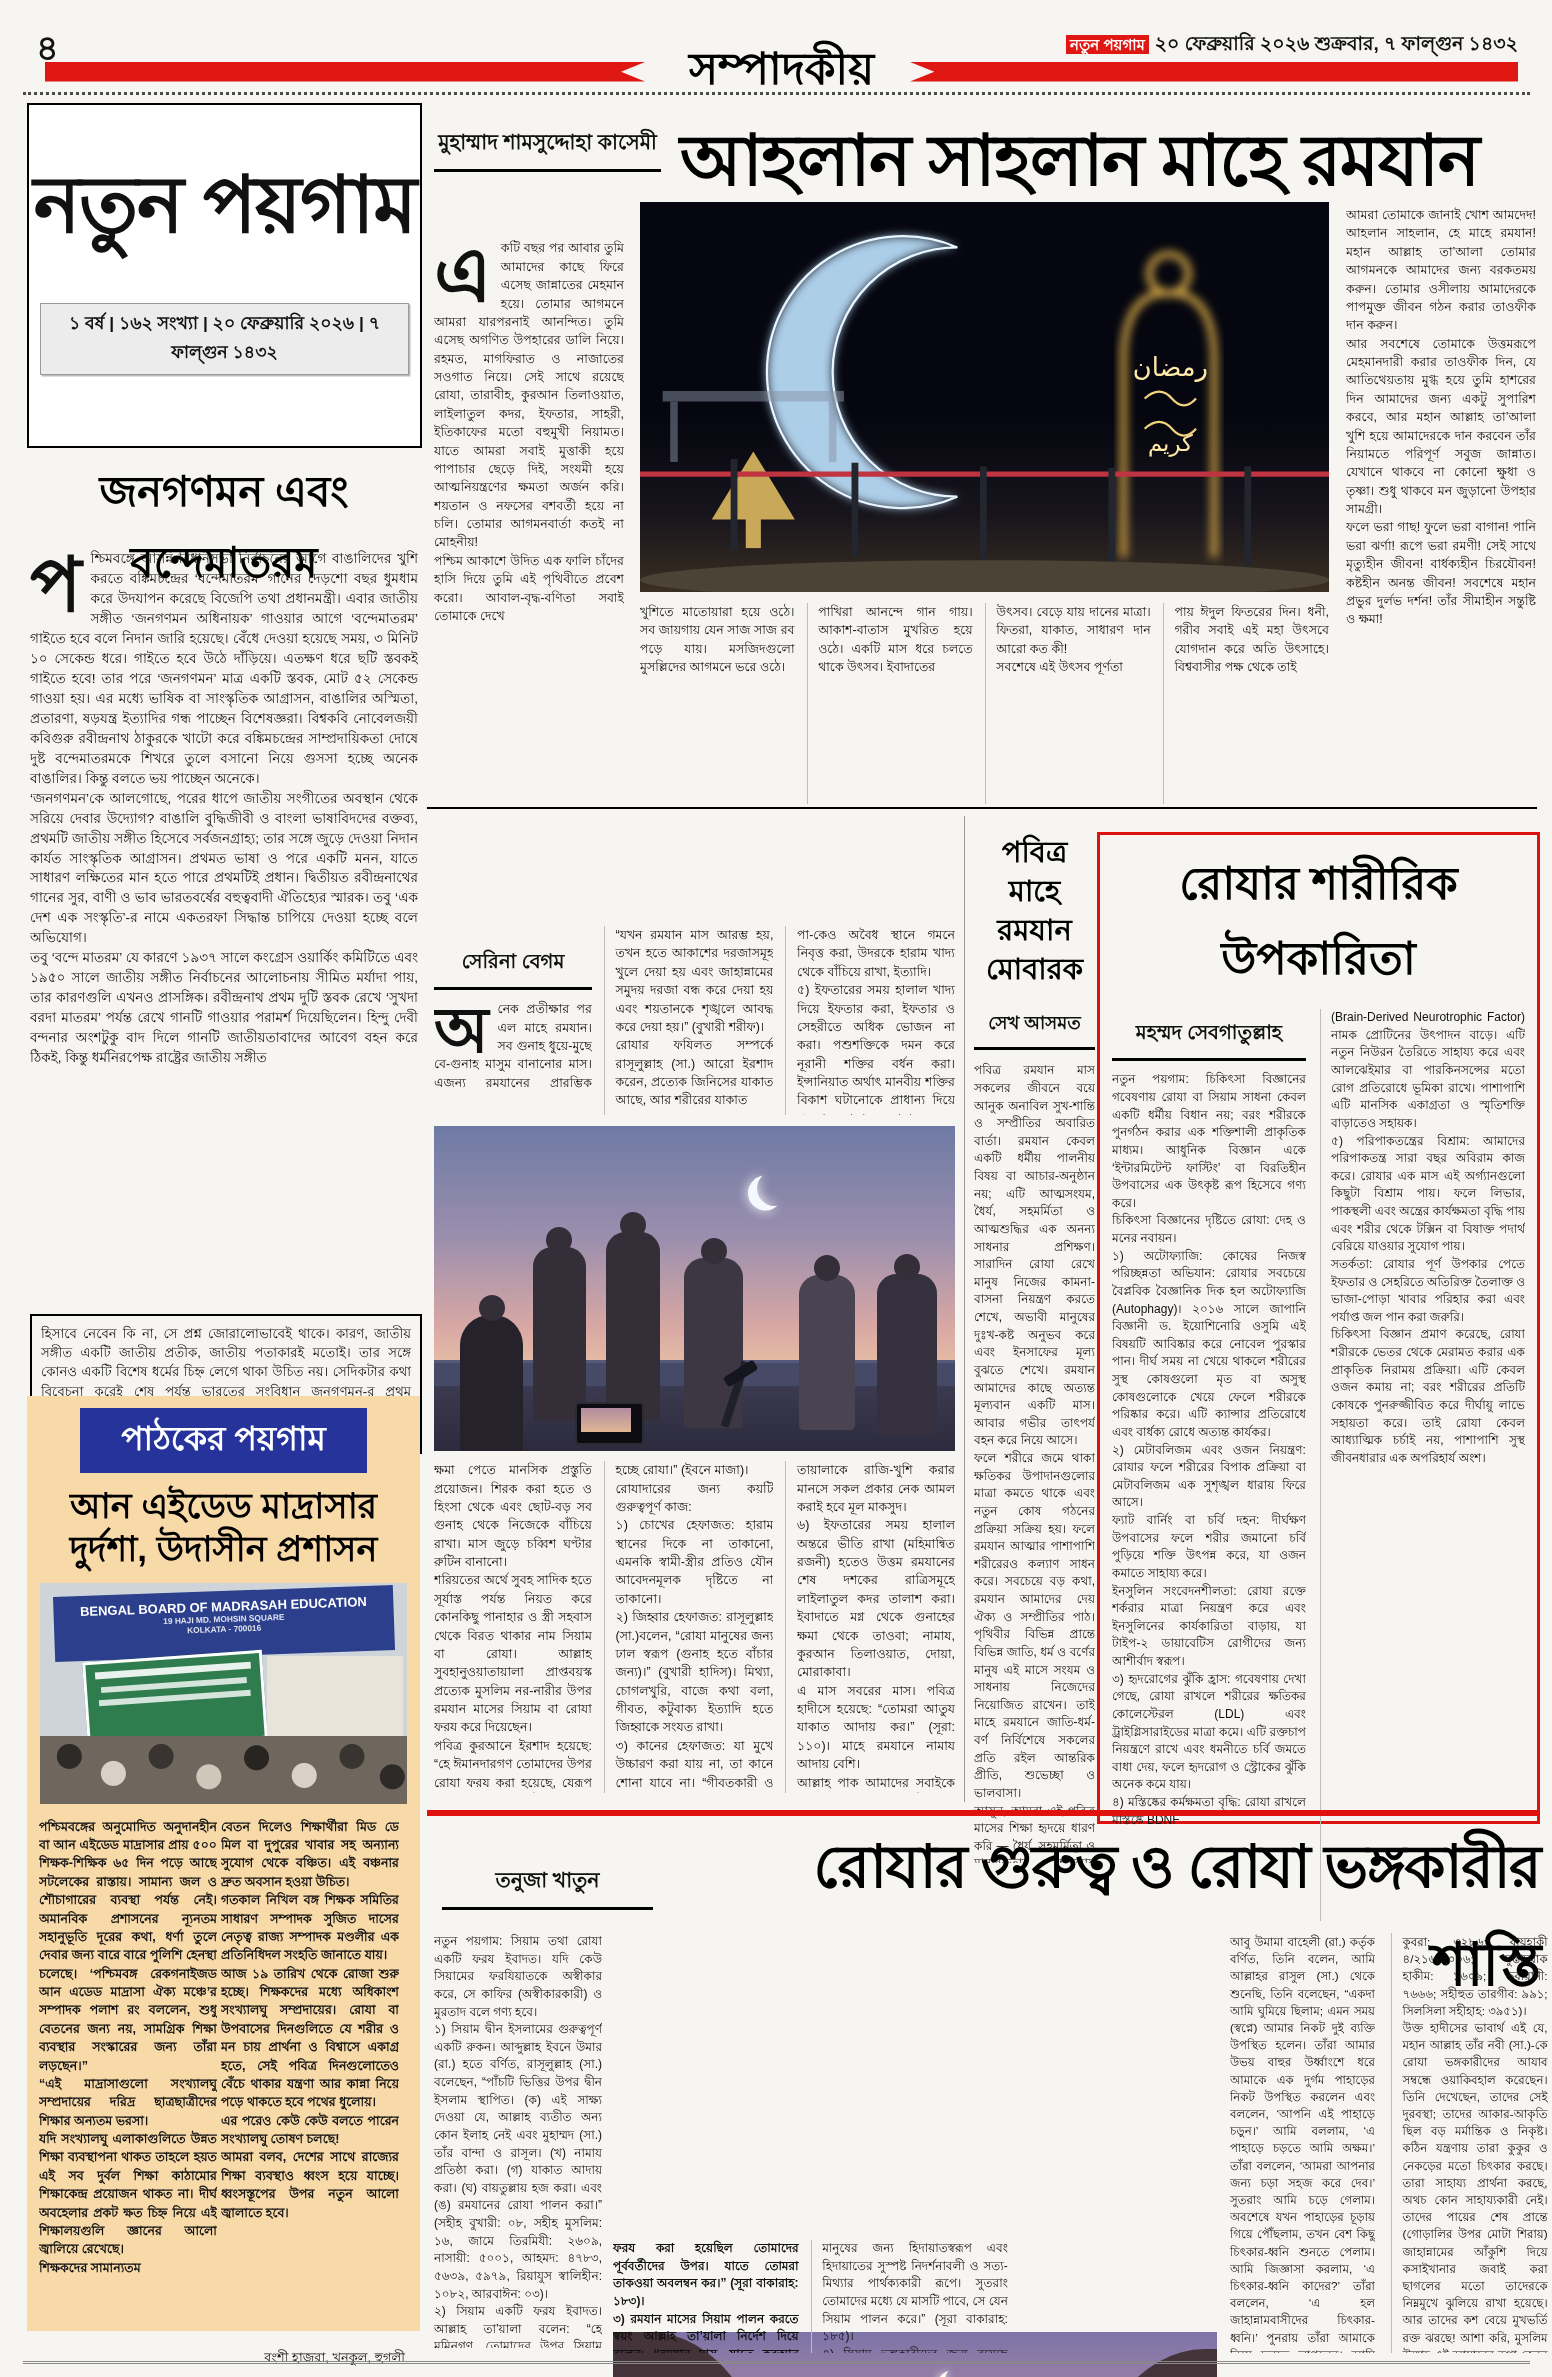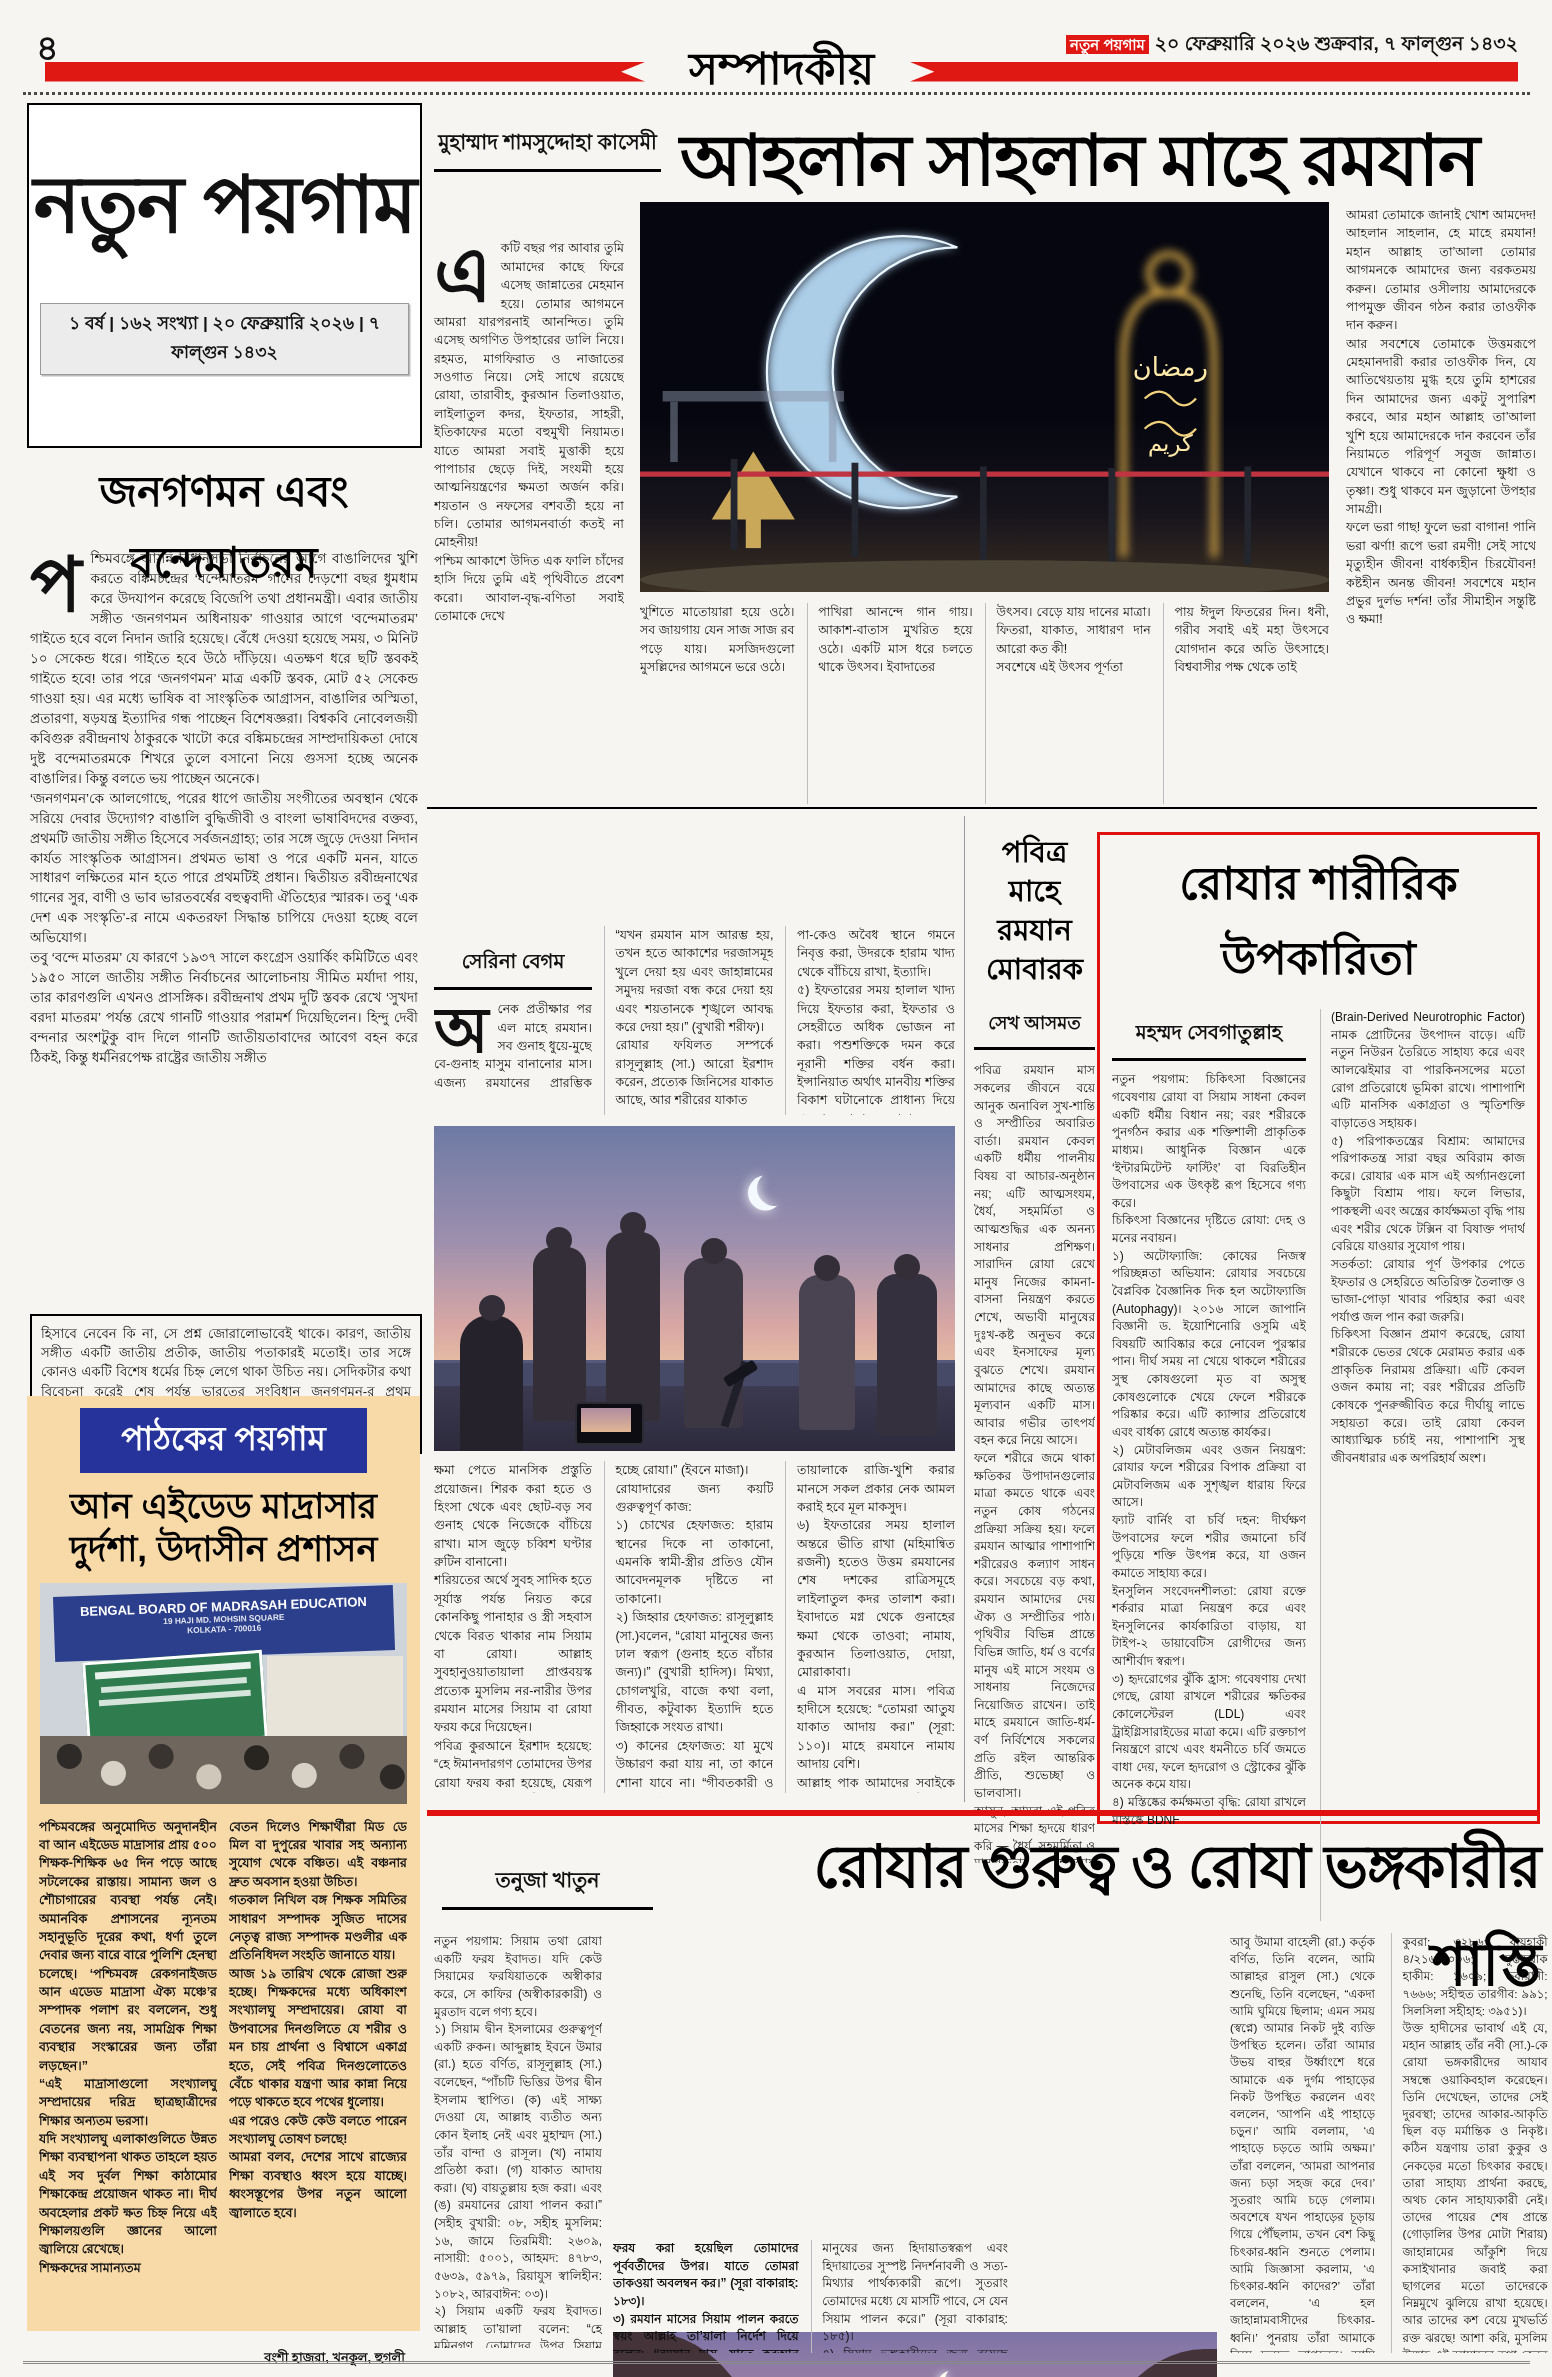--- a/index.html
+++ b/index.html
@@ -76,32 +76,32 @@
       <div style="position:absolute;left:0;bottom:0;width:100%;height:68px;background:
         radial-gradient(circle at 8% 30%, #2e2a28 12px, transparent 13px),
         radial-gradient(circle at 20% 55%, #d8d2c6 12px, transparent 13px),
         radial-gradient(circle at 33% 30%, #3a3430 12px, transparent 13px),
         radial-gradient(circle at 46% 60%, #cfc8ba 12px, transparent 13px),
         radial-gradient(circle at 59% 32%, #28241f 12px, transparent 13px),
         radial-gradient(circle at 72% 58%, #d8d2c6 12px, transparent 13px),
         radial-gradient(circle at 85% 30%, #3a3430 12px, transparent 13px),
         radial-gradient(circle at 96% 60%, #2e2a28 12px, transparent 13px),#6f675e;"></div>
     </div>
-    <div style="display:flex;gap:12px;margin:13.6px 12px 0 12px;">
+    <div style="display:flex;gap:4px;margin:13.6px 12px 0 12px;">
       <div class="txt" style="width:178px;height:529px;font-size:12.5px;font-weight:600;">পশ্চিমবঙ্গের অনুমোদিত অনুদানহীন বা আন এইডেড মাদ্রাসার প্রায় ৫০০ শিক্ষক-শিক্ষিক ৬৫ দিন পড়ে আছে সটলেকের রাস্তায়। সামান্য জল ও শৌচাগারের ব্যবস্থা পর্যন্ত নেই। অমানবিক প্রশাসনের ন্যূনতম সহানুভূতি দূরের কথা, ধর্ণা তুলে দেবার জন্য বারে বারে পুলিশি হেনস্থা চলেছে। ‘পশ্চিমবঙ্গ রেকগনাইজড আন এডেড মাদ্রাসা ঐক্য মঞ্চে’র সম্পাদক পলাশ রং বললেন, শুধু বেতনের জন্য নয়, সামগ্রিক শিক্ষা ব্যবস্থার সংস্কারের জন্য তাঁরা লড়ছেন।”
 “এই মাদ্রাসাগুলো সংখ্যালঘু সম্প্রদায়ের দরিদ্র ছাত্রছাত্রীদের শিক্ষার অন্যতম ভরসা।
 যদি সংখ্যালঘু এলাকাগুলিতে উন্নত শিক্ষা ব্যবস্থাপনা থাকত তাহলে হয়ত এই সব দুর্বল শিক্ষা কাঠামোর শিক্ষাকেন্দ্র প্রয়োজন থাকত না। দীর্ঘ অবহেলার প্রকট ক্ষত চিহ্ন নিয়ে এই শিক্ষালয়গুলি জ্ঞানের আলো জ্বালিয়ে রেখেছে।
 শিক্ষকদের সামান্যতম</div>
       <div class="txt" style="width:178px;height:529px;font-size:12.5px;font-weight:600;">বেতন দিলেও শিক্ষার্থীরা মিড ডে মিল বা দুপুরের খাবার সহ অন্যান্য সুযোগ থেকে বঞ্চিত। এই বঞ্চনার দ্রুত অবসান হওয়া উচিত।
 গতকাল নিখিল বঙ্গ শিক্ষক সমিতির সাধারণ সম্পাদক সুজিত দাসের নেতৃত্ব রাজ্য সম্পাদক মণ্ডলীর এক প্রতিনিধিদল সংহতি জানাতে যায়।
 আজ ১৯ তারিখ থেকে রোজা শুরু হচ্ছে। শিক্ষকদের মধ্যে অধিকাংশ সংখ্যালঘু সম্প্রদায়ের। রোযা বা উপবাসের দিনগুলিতে যে শরীর ও মন চায় প্রার্থনা ও বিশ্বাসে একাগ্র হতে, সেই পবিত্র দিনগুলোতেও বেঁচে থাকার যন্ত্রণা আর কান্না নিয়ে পড়ে থাকতে হবে পথের ধুলোয়।
 এর পরেও কেউ কেউ বলতে পারেন সংখ্যালঘু তোষণ চলছে!
 আমরা বলব, দেশের সাথে রাজ্যের শিক্ষা ব্যবস্থাও ধ্বংস হয়ে যাচ্ছে। ধ্বংসস্তূপের উপর নতুন আলো জ্বালাতে হবে।</div>
     </div>
-    <div style="text-align:right;margin:1.5px 15px 0 0;font-size:13px;font-weight:700;">বংশী হাজরা, খনকুল, হুগলী</div>
+    <div style="text-align:right;margin:1.5px 15px 0 0;font-size:13px;font-weight:400;">বংশী হাজরা, খনকুল, হুগলী</div>
   </div>
 
   <div class="abs" style="left:434px;top:127px;width:227px;">
     <div class="byline" style="font-size:20.4px;">মুহাম্মাদ শামসুদ্দোহা কাসেমী</div>
     <div class="byline-rule"></div>
   </div>
   <div class="abs hl" style="left:680px;top:106px;width:861px;font-size:71px;letter-spacing:-1.5px;">আহলান সাহলান মাহে রমযান</div>
 
   <div class="abs txt" style="left:434px;top:221px;width:190px;height:582px;">
     <span class="dcap">এ</span><span>কটি বছর পর আবার তুমি আমাদের কাছে ফিরে এসেছ জান্নাতের মেহমান হয়ে। তোমার আগমনে আমরা যারপরনাই আনন্দিত। তুমি এসেছ অগণিত উপহারের ডালি নিয়ে। রহমত, মাগফিরাত ও নাজাতের সওগাত নিয়ে। সেই সাথে রয়েছে রোযা, তারাবীহ, কুরআন তিলাওয়াত, লাইলাতুল কদর, ইফতার, সাহরী, ইতিকাফের মতো বহুমুখী নিয়ামত। যাতে আমরা সবাই মুত্তাকী হয়ে পাপাচার ছেড়ে দিই, সংযমী হয়ে আত্মনিয়ন্ত্রণের ক্ষমতা অর্জন করি। শয়তান ও নফসের বশবর্তী হয়ে না চলি। তোমার আগমনবার্তা কতই না মোহনীয়!

